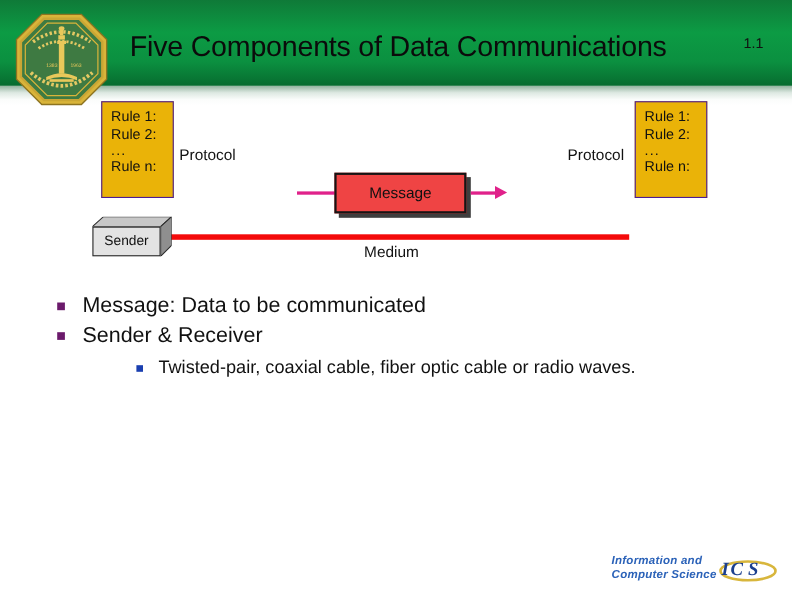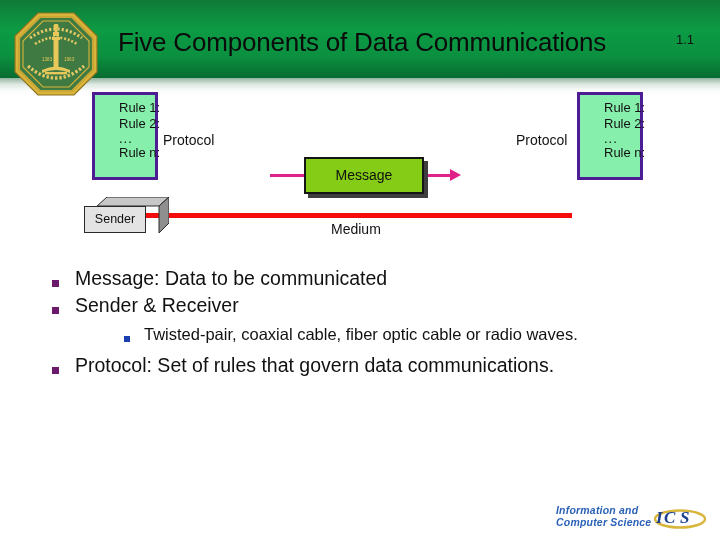--- a/index.html
+++ b/index.html
@@ -69,24 +69,24 @@
   .diagram {
     position: absolute;
     left: 0; top: 82px;
     width: 720px;
     height: 175px;
     z-index: 3;
   }
 
   .rule-box {
     position: absolute;
-    background: #86efac;
-    border: 3px solid #4c1d95;
+    background: #eab308;
+    border: 1px solid #4c1d95;
     box-sizing: border-box;
-    padding: 5px 0 0 24px;
+    padding: 5px 0 0 8px;
   }
   .rule-box .rl {
     font-size: 13px;
     color: #111111;
     line-height: 16px;
     white-space: nowrap;
   }
   .rule-box .rl.dots {
     line-height: 13px;
     font-size: 13px;
@@ -103,21 +103,20 @@
     white-space: nowrap;
   }
   #protocol-left  { left: 163px; top: 50px; }
   #protocol-right { left: 516px; top: 50px; }
 
   
   .device {
     position: absolute;
     width: 72px;
     height: 36px;
-    padding-left: 13px;
   }
   #device-sender   { left: 84px;  top: 115px; }
   #device-receiver { left: 568px; top: 115px; }
   .device .face {
     position: absolute;
     left: 0; top: 9px;
     width: 62px; height: 27px;
     background: #e3e3e3;
     border: 1px solid #2a2a2a;
     box-sizing: border-box;
@@ -132,21 +131,21 @@
     color: #111111;
   }
 
   
   #message-box {
     position: absolute;
     left: 304px;
     top: 75px;
     width: 120px;
     height: 37px;
-    background: #84cc16;
+    background: #ef4444;
     border: 2px solid #151515;
     box-sizing: border-box;
     box-shadow: 4px 4px 0 rgba(20,20,20,0.82);
   }
   #message-box .label {
     display: block;
     line-height: 33px;
     text-align: center;
     font-size: 14px;
     color: #111111;
@@ -199,21 +198,21 @@
   
   .body-text {
     position: absolute;
     left: 52px;
     top: 266px;
     width: 650px;
     z-index: 3;
   }
   .bullet-row {
     display: flex;
-    align-items: center;
+    align-items: flex-start;
     margin-bottom: 2px;
   }
   .bullet-row.l1 { margin-left: 0px; }
   .bullet-row.l2 { margin-left: 72px; margin-top: 6px; }
 
   .bmark {
     flex: 0 0 auto;
     margin-top: 9px;
   }
   .bullet-row.l1 .bmark {
@@ -347,24 +346,20 @@
     <span class="bmark"></span>
     <span class="btext">Sender &amp; Receiver</span>
   </div>
 
 
   <div class="bullet-row l2">
     <span class="bmark"></span>
     <span class="btext">Twisted-pair, coaxial cable, fiber optic cable or radio waves.</span>
   </div>
 
-  <div class="bullet-row l1" style="margin-top:8px;">
-    <span class="bmark"></span>
-    <span class="btext">Protocol: Set of rules that govern data communications.</span>
-  </div>
 
 </div>
 
 <div class="footer-logo">
   <div class="ftext">
     <div>Information and</div>
     <div>Computer Science</div>
   </div>
   <svg class="fmono" viewBox="0 0 56 28">
     <ellipse cx="28" cy="16" rx="25" ry="8.5" fill="none" stroke="#d8b63c" stroke-width="2.4"></ellipse>

